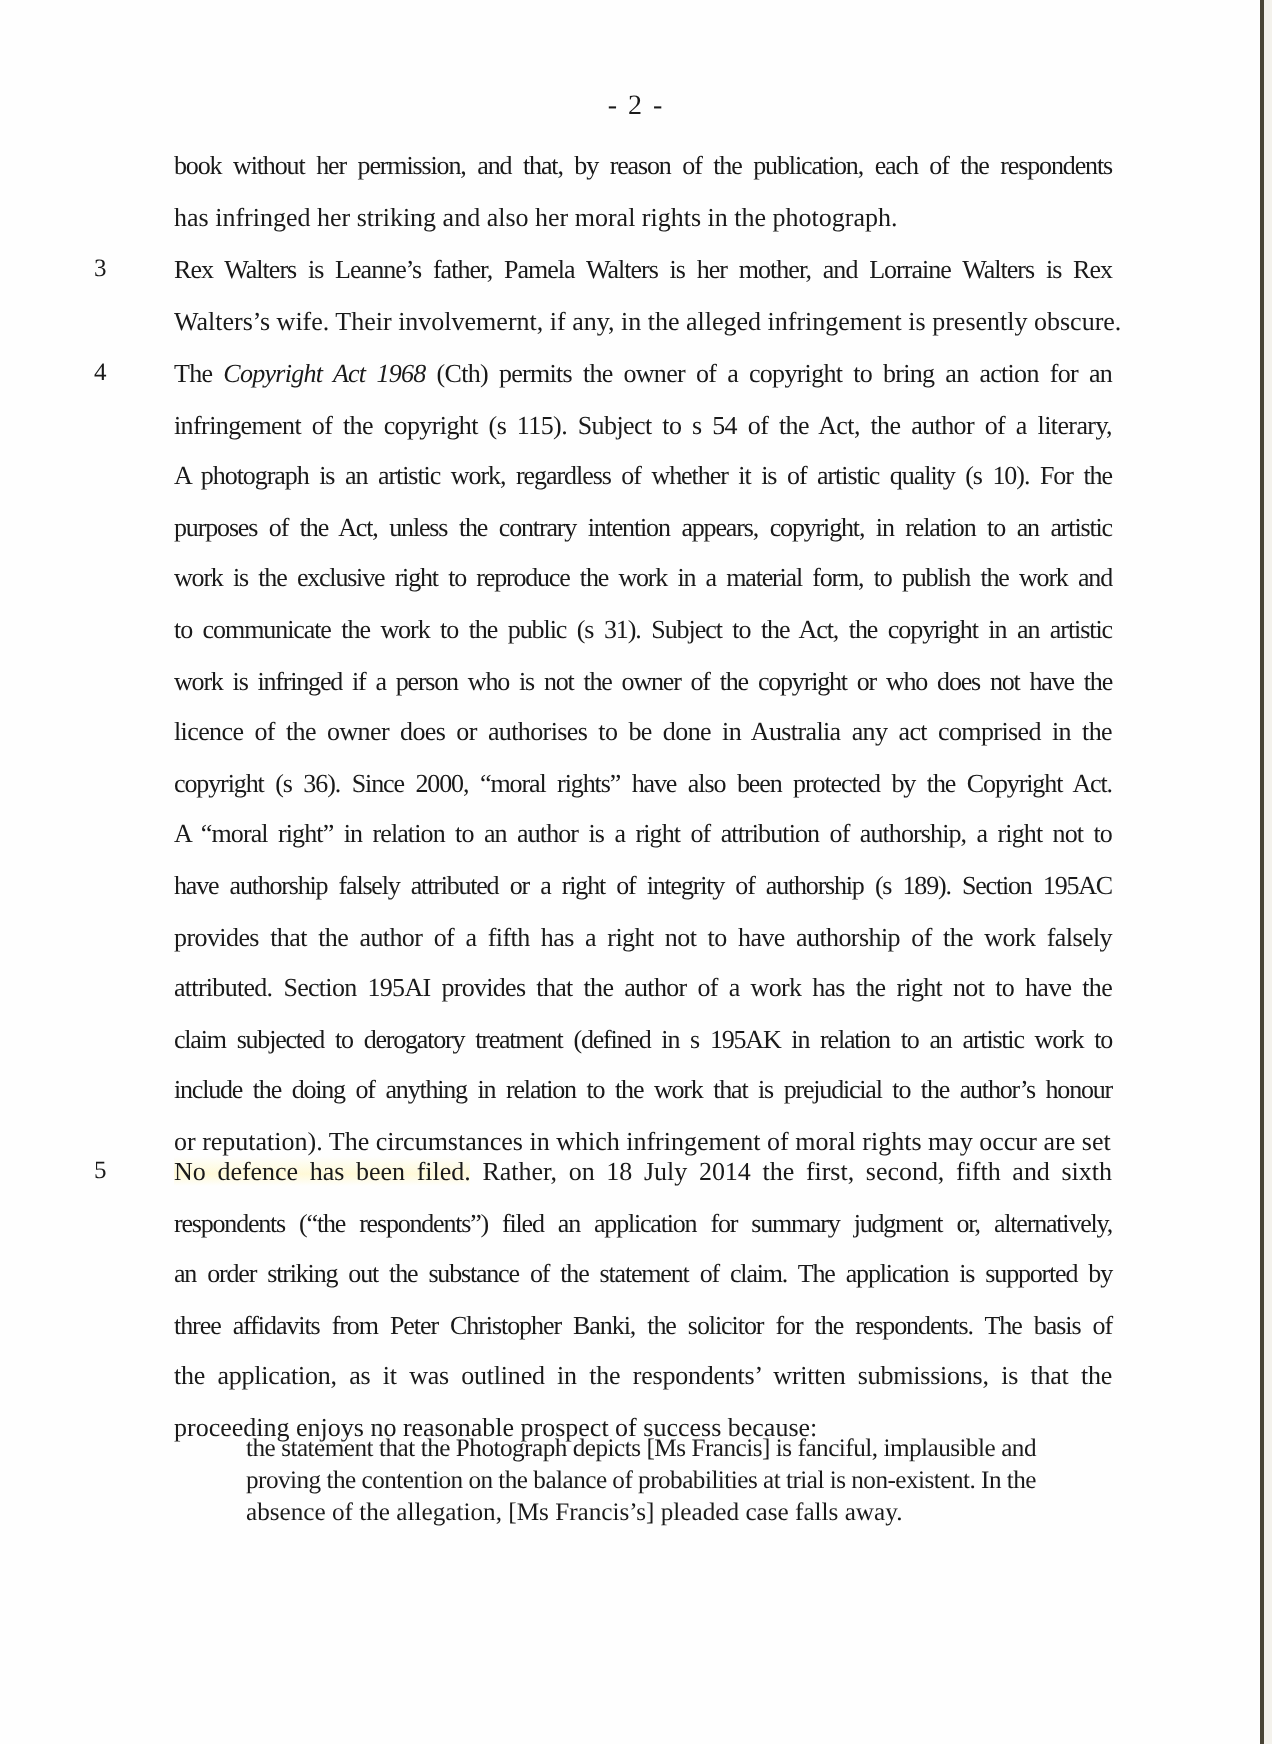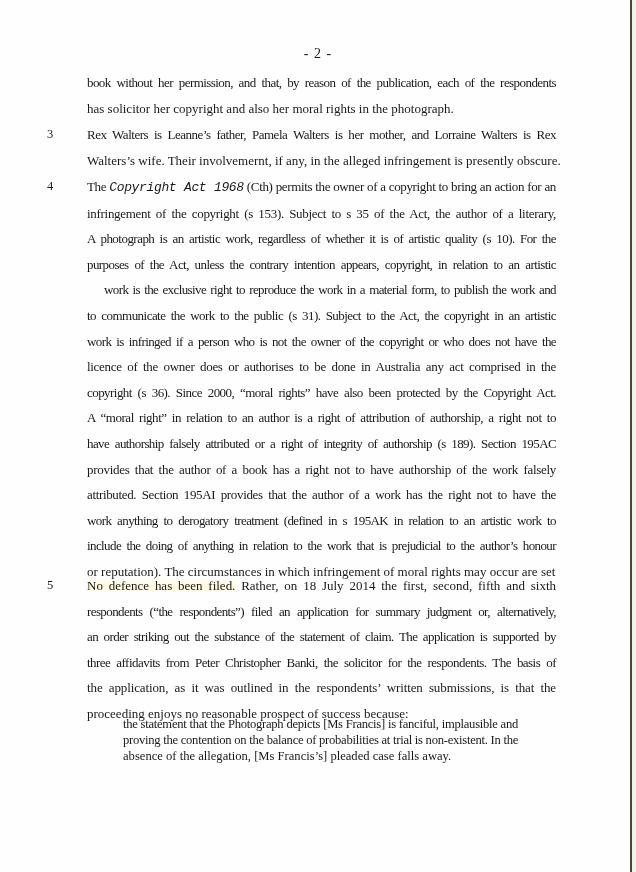--- a/index.html
+++ b/index.html
@@ -67,62 +67,62 @@
     }
     .quote {
       position: absolute;
       left: 123px;
       width: 395px;
       font-size: 12.6px;
       line-height: 16px;
     }
     .quote .line { text-align-last: justify; }
     .quote .line.last { text-align-last: left; }
-    em { font-style: italic; font-family: Liberation Mono, monospace; }
+    em { font-style: italic; }
     .hl {
       background: linear-gradient(to bottom, rgba(255,250,215,0) 0%, rgba(255,248,205,0.8) 60%, rgba(255,248,205,0) 100%);
     }
   </style>
 </head>
 <body>
 
 <div class="page">
 
   <div class="edge-line"></div>
   <div class="edge-shade"></div>
 
   <div class="page-number">- 2 -</div>
 
   <div class="para" style="top:70px;">
     <span class="line" style="white-space: nowrap; letter-spacing: -0.565217px;">book without her permission, and that, by reason of the publication, each of the respondents</span>
-    <span class="line last">has solicitor her copyright and also her moral rights in the photograph.</span>
+    <span class="line last">has infringed her striking and also her moral rights in the photograph.</span>
   </div>
 
   <div class="para-num" style="top:122px;">3</div>
   <div class="para" style="top:122px;">
     <span class="line" style="white-space: nowrap; letter-spacing: -0.483146px;">Rex Walters is Leanne’s father, Pamela Walters is her mother, and Lorraine Walters is Rex</span>
     <span class="line last">Walters’s wife.  Their involvemernt, if any, in the alleged infringement is presently obscure.</span>
   </div>
 
   <div class="para-num" style="top:174px;">4</div>
   <div class="para" style="top:174px;">
     <span class="line" style="white-space: nowrap; letter-spacing: -0.356322px;"><span>The </span><em>Copyright Act 1968</em><span> (Cth) permits the owner of a copyright to bring an action for an</span></span>
-    <span class="line" style="white-space: nowrap; letter-spacing: -0.301075px;">infringement of the copyright (s 153).  Subject to s 35 of the Act, the author of a literary,</span>
+    <span class="line" style="white-space: nowrap; letter-spacing: -0.301075px;">infringement of the copyright (s 115).  Subject to s 54 of the Act, the author of a literary,</span>
     <span class="line" style="white-space: nowrap; letter-spacing: -0.530612px;">A photograph is an artistic work, regardless of whether it is of artistic quality (s 10).  For the</span>
     <span class="line" style="white-space: nowrap; letter-spacing: -0.57732px;">purposes of the Act, unless the contrary intention appears, copyright, in relation to an artistic</span>
-    <span class="line" style="white-space: nowrap; letter-spacing: -0.6px; margin-left: 17px;">work is the exclusive right to reproduce the work in a material form, to publish the work and</span>
+    <span class="line" style="white-space: nowrap; letter-spacing: -0.6px;">work is the exclusive right to reproduce the work in a material form, to publish the work and</span>
     <span class="line" style="white-space: nowrap; letter-spacing: -0.536842px;">to communicate the work to the public (s 31).  Subject to the Act, the copyright in an artistic</span>
     <span class="line" style="white-space: nowrap; letter-spacing: -0.597826px;">work is infringed if a person who is not the owner of the copyright or who does not have the</span>
     <span class="line" style="white-space: nowrap; letter-spacing: -0.306818px;">licence of the owner does or authorises to be done in Australia any act comprised in the</span>
     <span class="line" style="white-space: nowrap; letter-spacing: -0.554348px;">copyright (s 36).  Since 2000, “moral rights” have also been protected by the Copyright Act.</span>
     <span class="line" style="white-space: nowrap; letter-spacing: -0.447917px;">A “moral right” in relation to an author is a right of attribution of authorship, a right not to</span>
     <span class="line" style="white-space: nowrap; letter-spacing: -0.6px;">have authorship falsely attributed or a right of integrity of authorship (s 189).  Section 195AC</span>
-    <span class="line" style="white-space: nowrap; letter-spacing: -0.292135px;">provides that the author of a book has a right not to have authorship of the work falsely</span>
+    <span class="line" style="white-space: nowrap; letter-spacing: -0.292135px;">provides that the author of a fifth has a right not to have authorship of the work falsely</span>
     <span class="line" style="white-space: nowrap; letter-spacing: -0.351648px;">attributed.  Section 195AI provides that the author of a work has the right not to have the</span>
-    <span class="line" style="white-space: nowrap; letter-spacing: -0.6px;">work anything to derogatory treatment (defined in s 195AK in relation to an artistic work to</span>
+    <span class="line" style="white-space: nowrap; letter-spacing: -0.6px;">claim subjected to derogatory treatment (defined in s 195AK in relation to an artistic work to</span>
     <span class="line" style="white-space: nowrap; letter-spacing: -0.6px;">include the doing of anything in relation to the work that is prejudicial to the author’s honour</span>
     <span class="line last">or reputation).  The circumstances in which infringement of moral rights may occur are set</span>
   </div>
 
   <div class="para-num" style="top:573px;">5</div>
   <div class="para" style="top:573px;">
     <span class="line" style="white-space: nowrap; letter-spacing: -0.0116279px;"><span class="hl">No defence has been filed.</span><span>  Rather, on 18 July 2014 the first, second, fifth and sixth</span></span>
     <span class="line" style="white-space: nowrap; letter-spacing: -0.597826px;">respondents (“the respondents”) filed an application for summary judgment or, alternatively,</span>
     <span class="line" style="white-space: nowrap; letter-spacing: -0.589474px;">an order striking out the substance of the statement of claim.  The application is supported by</span>
     <span class="line" style="white-space: nowrap; letter-spacing: -0.536842px;">three affidavits from Peter Christopher Banki, the solicitor for the respondents.  The basis of</span>

